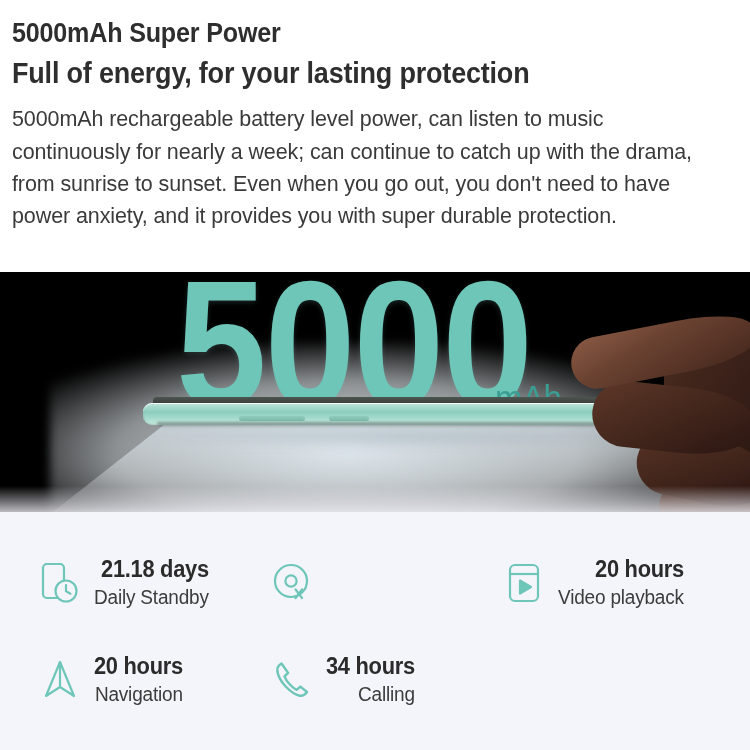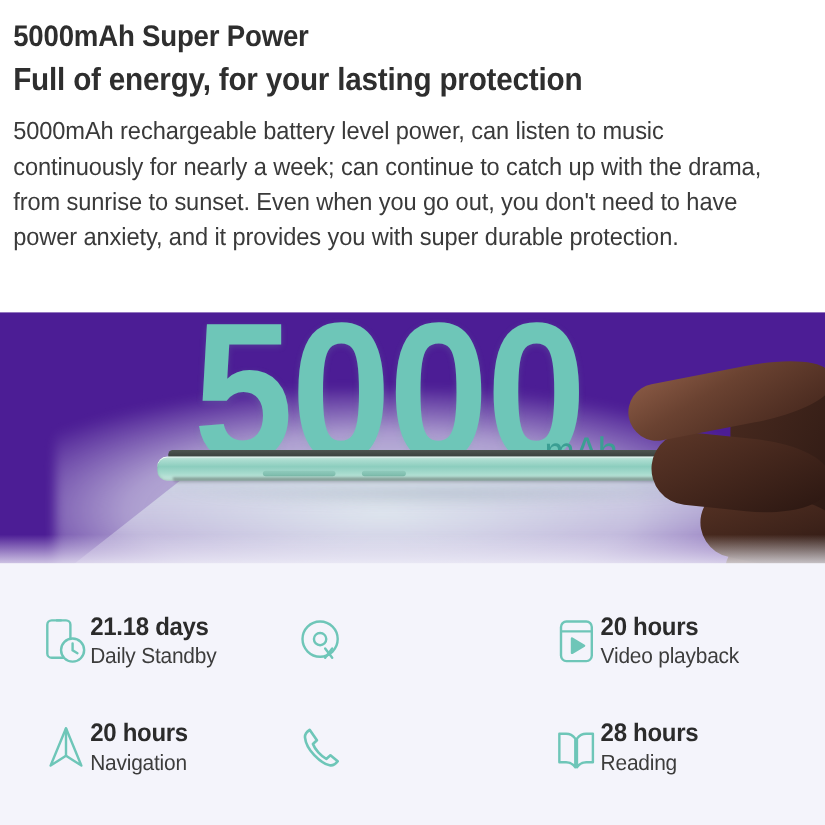--- a/index.html
+++ b/index.html
@@ -50,24 +50,24 @@
     line-height:1.43;
     letter-spacing:-0.1px;
     transform:scaleX(0.955);
     transform-origin:left top;
     width:724px;
   }
 
   
   .hero {
     position:absolute;
-    left:0; top:284px;
+    left:0; top:272px;
     width:750px; height:258px;
     overflow:hidden;
-    background:#4c1d95;
+    background:#000000;
   }
 
   
   .hero-glow {
     position:absolute;
     left:50px; top:70px;
     width:660px; height:200px;
     background:radial-gradient(ellipse at 45% 55%,
                 rgba(222,232,238,0.95) 0%,
                 rgba(236,242,246,0.6) 45%,
@@ -231,20 +231,22 @@
     position:absolute;
     left:38px; top:22px;
     width:700px;
     display:grid;
     grid-template-columns:232px 232px 232px;
     grid-template-rows:97px 97px;
   }
   .feature {
     display:flex;
     align-items:center;
+    gap:12px;
+    text-align:right;
   }
   .feat-icon {
     width:44px; height:46px;
     flex:0 0 44px;
     display:flex; align-items:center; justify-content:center;
   }
   .feat-icon svg { display:block; }
   .feat-text { display:flex; flex-direction:column; justify-content:center; }
   .feat-value {
     font-size:23px;
@@ -361,31 +363,23 @@
           <span class="feat-label">Navigation</span>
         </span>
       </div>
 
       <div class="feature">
         <span class="feat-icon">
           <svg width="40" height="42" viewBox="0 0 40 42" fill="none" stroke="#6ec6b8" stroke-width="2.4" stroke-linecap="round" stroke-linejoin="round">
             <path d="M9.5 4.5c-3 2-4.5 4.2-4.2 7 .5 5.3 4.3 11.6 8.4 16 4.1 4.3 9.4 8.3 14 9.2 2.8.6 5.2-.9 7.3-3.7l-6.6-5.4-3.8 3.3c-2.4-1.2-5-3.5-7.2-5.9-2.2-2.4-4-5.1-4.9-7.6l3.6-3.5-6.6-9.4Z"></path>
           </svg>
         </span>
-      </div>
-
-      <div class="feature">
-        <span class="feat-icon">
-          <svg width="40" height="42" viewBox="0 0 40 42" fill="none" stroke="#6ec6b8" stroke-width="2.2" stroke-linejoin="round">
-            <path d="M19 12.5c-2.2-3-5-4.5-8.4-4.5H4.5v26h6.1c3.4 0 6.2 1.5 8.4 4.5Z"></path>
-            <path d="M20.5 12.5c2.2-3 5-4.5 8.4-4.5H35v26h-6.1c-3.4 0-6.2 1.5-8.4 4.5Z"></path>
-          </svg>
-        </span>
         <span class="feat-text">
-          <span class="feat-value">28 hours</span>
-          <span class="feat-label">Reading</span>
-        </span>
-      </div>
+          <span class="feat-value">34 hours</span>
+          <span class="feat-label">Calling</span>
+        </span>
+      </div>
+
 
     </div>
   </div>
 
 </div>
 
 </body></html>

